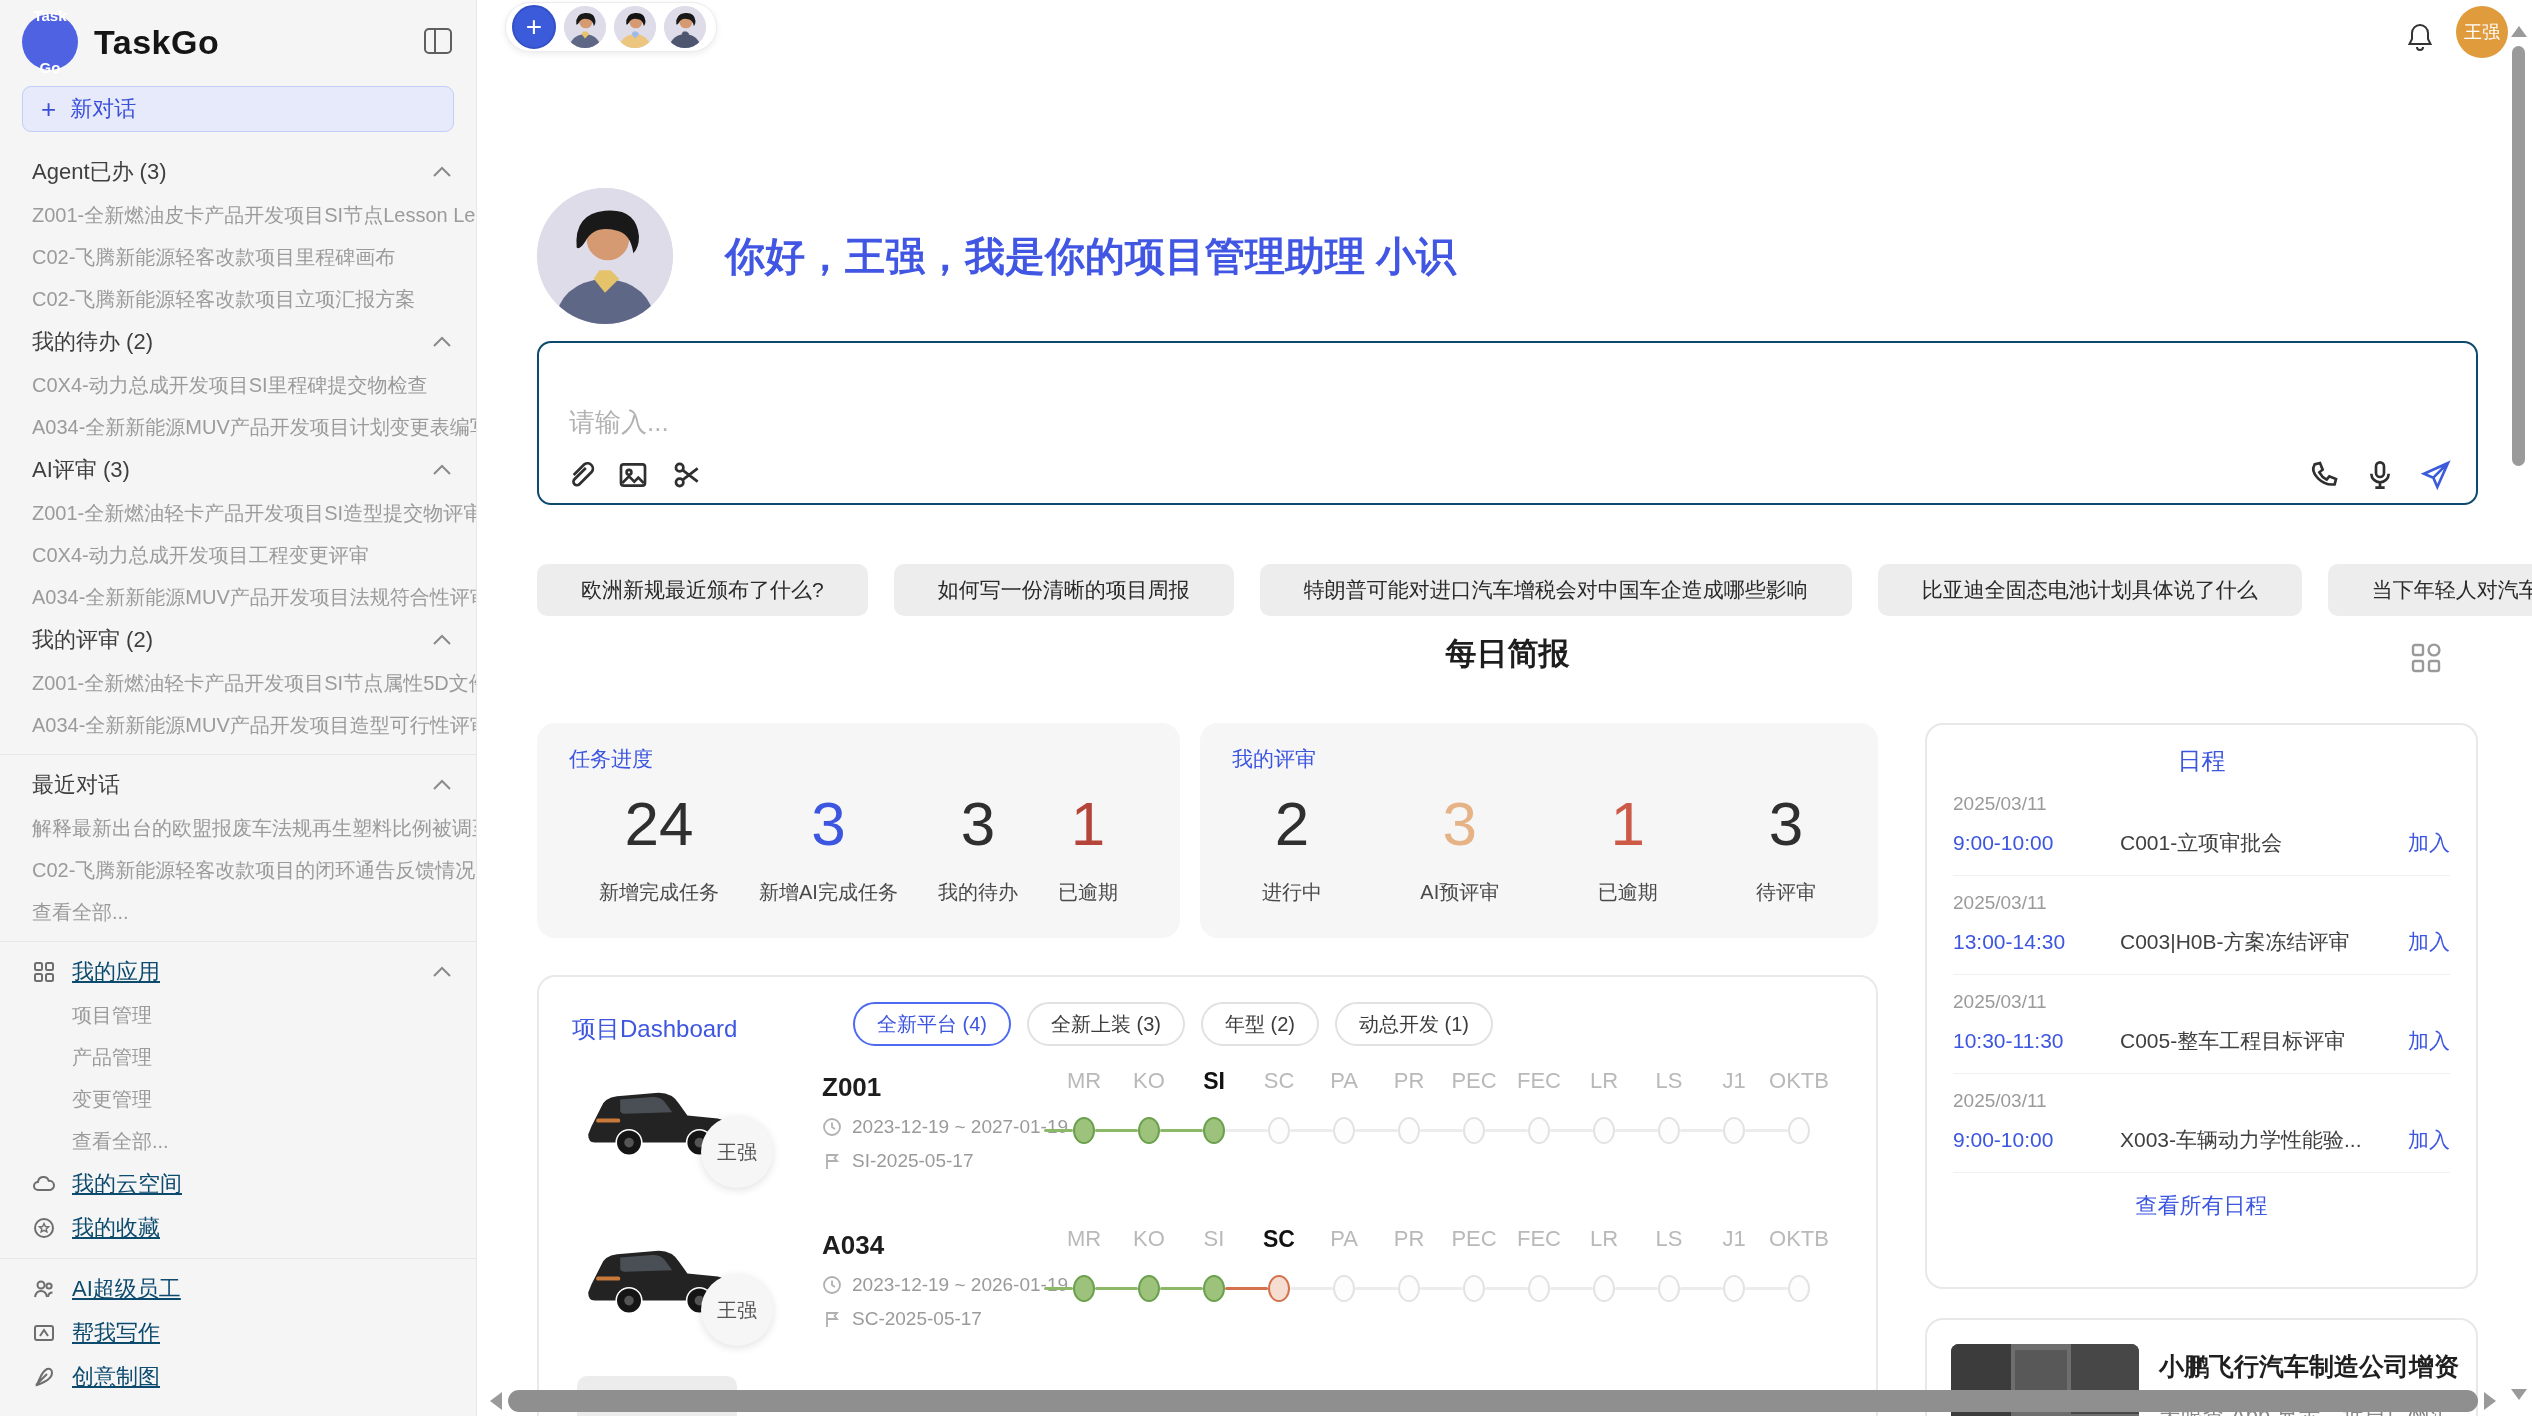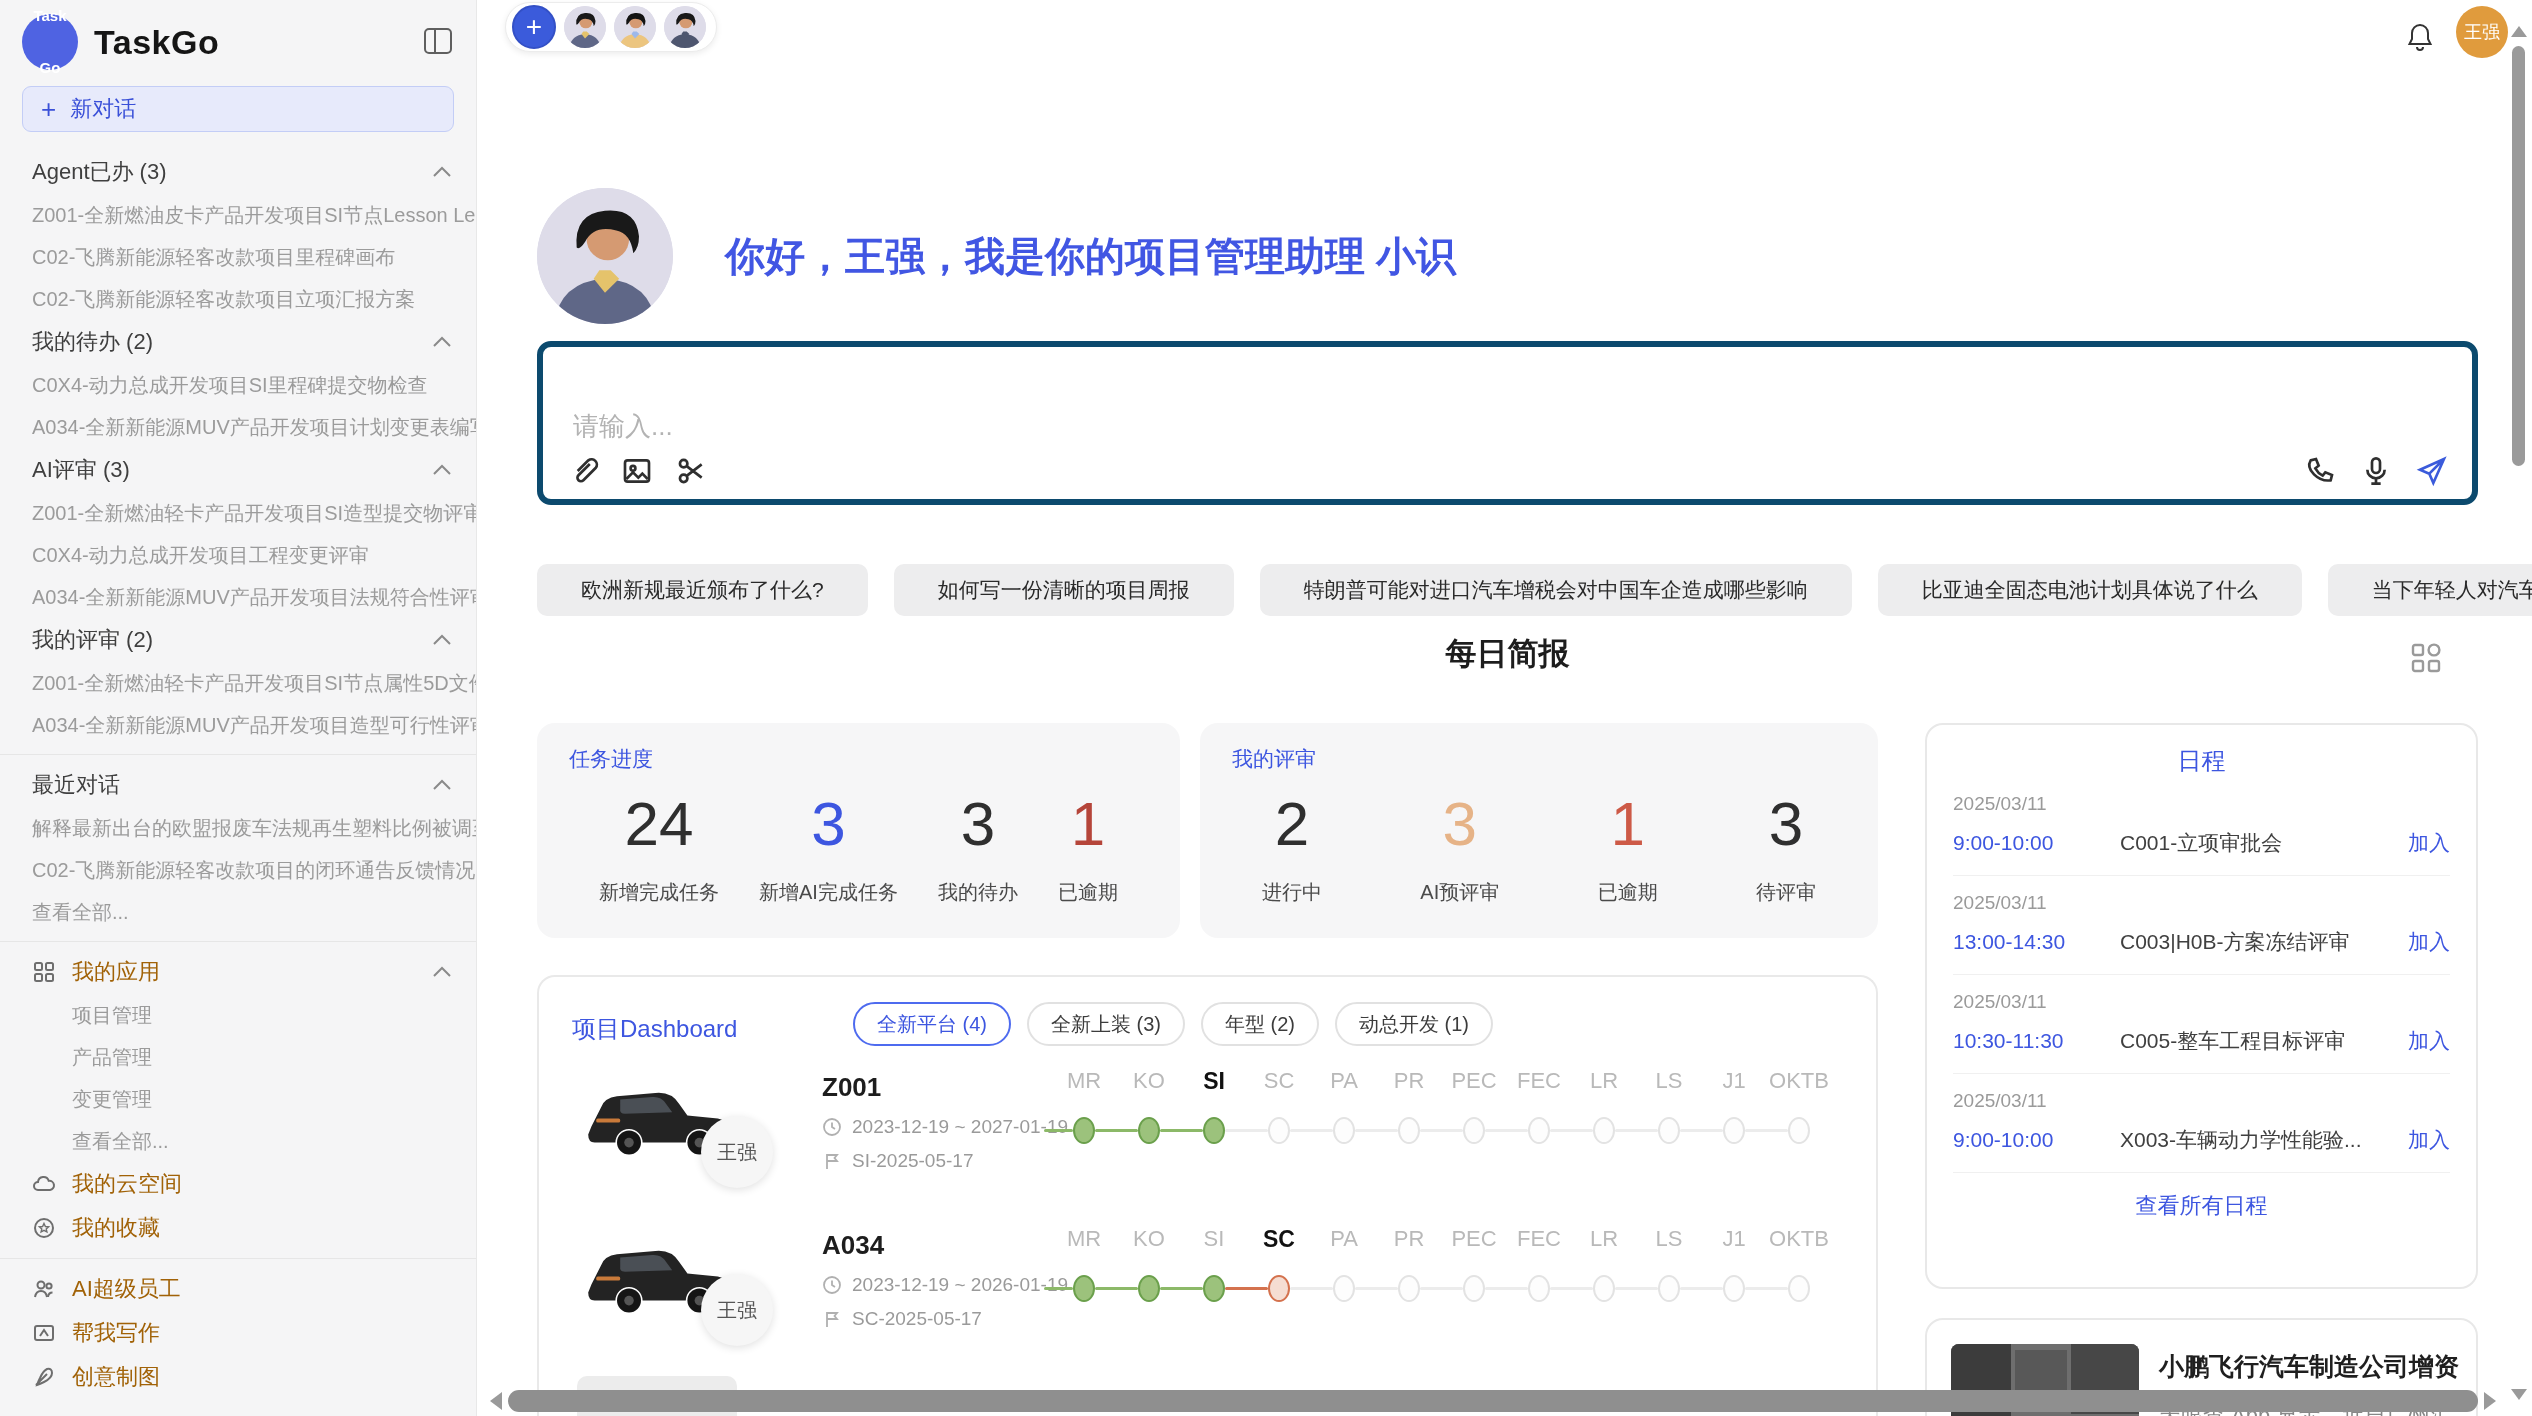--- a/index.html
+++ b/index.html
@@ -18,21 +18,21 @@
   .panel-toggle { position:absolute; right:24px; top:18px; width:28px; height:26px; color:#5f5f5f; cursor:pointer; }
   .newchat { margin:12px 22px 18px 22px; height:46px; border-radius:9px; background:#e7eafb;
     border:1px solid #c3cdf6; display:flex; align-items:center; padding:0 18px; color:#3a50d8;
     font-size:22px; cursor:pointer; }
   .newchat .plus { font-size:26px; margin-right:14px; font-weight:400; }
   .sec-h { display:flex; align-items:center; height:44px; padding:0 24px 0 32px; font-size:22px; color:#3f3f3f; }
   .sec-h .chev { margin-left:auto; color:#8a8a8a; width:20px; height:12px; }
   .s-item { height:42px; line-height:42px; padding:0 18px 0 32px; font-size:20px; color:#9b9b9b;
     white-space:nowrap; overflow:hidden; cursor:pointer; }
   .divider { height:1px; background:#e6e6e6; margin:8px 0; }
-  .nav-row { display:flex; align-items:center; height:44px; padding:0 24px 0 32px; font-size:22px; color:#a16207; cursor:pointer; }
+  .nav-row { display:flex; align-items:center; height:44px; padding:0 24px 0 32px; font-size:22px; color:#0c4a6e; cursor:pointer;text-decoration:underline; }
   .nav-row .ic { width:24px; height:24px; margin-right:16px; color:#6e6e6e; flex:0 0 auto; }
   .nav-row .chev { margin-left:auto; color:#8a8a8a; width:20px; height:12px; }
   .sub-item { height:42px; line-height:42px; padding:0 18px 0 72px; font-size:20px; color:#9b9b9b;
     white-space:nowrap; overflow:hidden; cursor:pointer; }
 
   
   .main { position:absolute; left:477px; top:0; width:2055px; height:1416px; background:#fff; }
 
   .topbar-pill { position:absolute; left:28px; top:2px; height:50px; border-radius:26px; background:#fff;
     border:1px solid #ececec; box-shadow:0 2px 6px rgba(0,0,0,.08); display:flex; align-items:center;
@@ -42,21 +42,21 @@
   .avatar-sm { width:42px; height:42px; border-radius:50%; overflow:hidden; background:#dedce9; cursor:pointer; flex:0 0 auto; }
   .avatar-sm svg, .avatar-lg svg { display:block; width:100%; height:100%; }
   .bell { position:absolute; right:98px; top:22px; width:28px; height:30px; color:#333; cursor:pointer; }
   .user-avatar { position:absolute; right:24px; top:6px; width:52px; height:52px; border-radius:50%;
     background:#e09b3d; color:#fff; font-size:18px; display:flex; align-items:center; justify-content:center; cursor:pointer; }
 
   .greet { position:absolute; left:60px; top:188px; display:flex; align-items:center; }
   .avatar-lg { width:136px; height:136px; border-radius:50%; overflow:hidden; background:#dcdbe9; flex:0 0 auto; }
   .greet-text { margin-left:52px; font-size:40px; font-weight:700; color:#4156e3; }
 
-  .inputbox { position:absolute; left:60px; top:341px; width:1941px; height:164px; border:6px solid #0c4a6e;
+  .inputbox { position:absolute; left:60px; top:341px; width:1941px; height:164px; border:2px solid #0c4a6e;
     border-radius:14px; background:#fff; }
   .placeholder { position:absolute; left:30px; top:62px; font-size:26px; color:#b3b3b3; }
   .in-icons-l { position:absolute; left:24px; bottom:12px; display:flex; gap:22px; color:#2f2f2f; }
   .in-icons-r { position:absolute; right:24px; bottom:12px; display:flex; gap:24px; color:#2f2f2f; align-items:center; }
   .in-icons-l .ic, .in-icons-r .ic { width:32px; height:32px; cursor:pointer; }
   .ic-send { color:#3b5bdb; }
 
   .chips { position:absolute; left:60px; top:528px; width:1941px; display:flex; gap:26px; }
   .chip { height:52px; border-radius:10px; background:#ededee; display:flex; align-items:center;
     padding:0 44px; font-size:21px; color:#2a2a2a; white-space:nowrap; cursor:pointer;margin-top:36px; }

